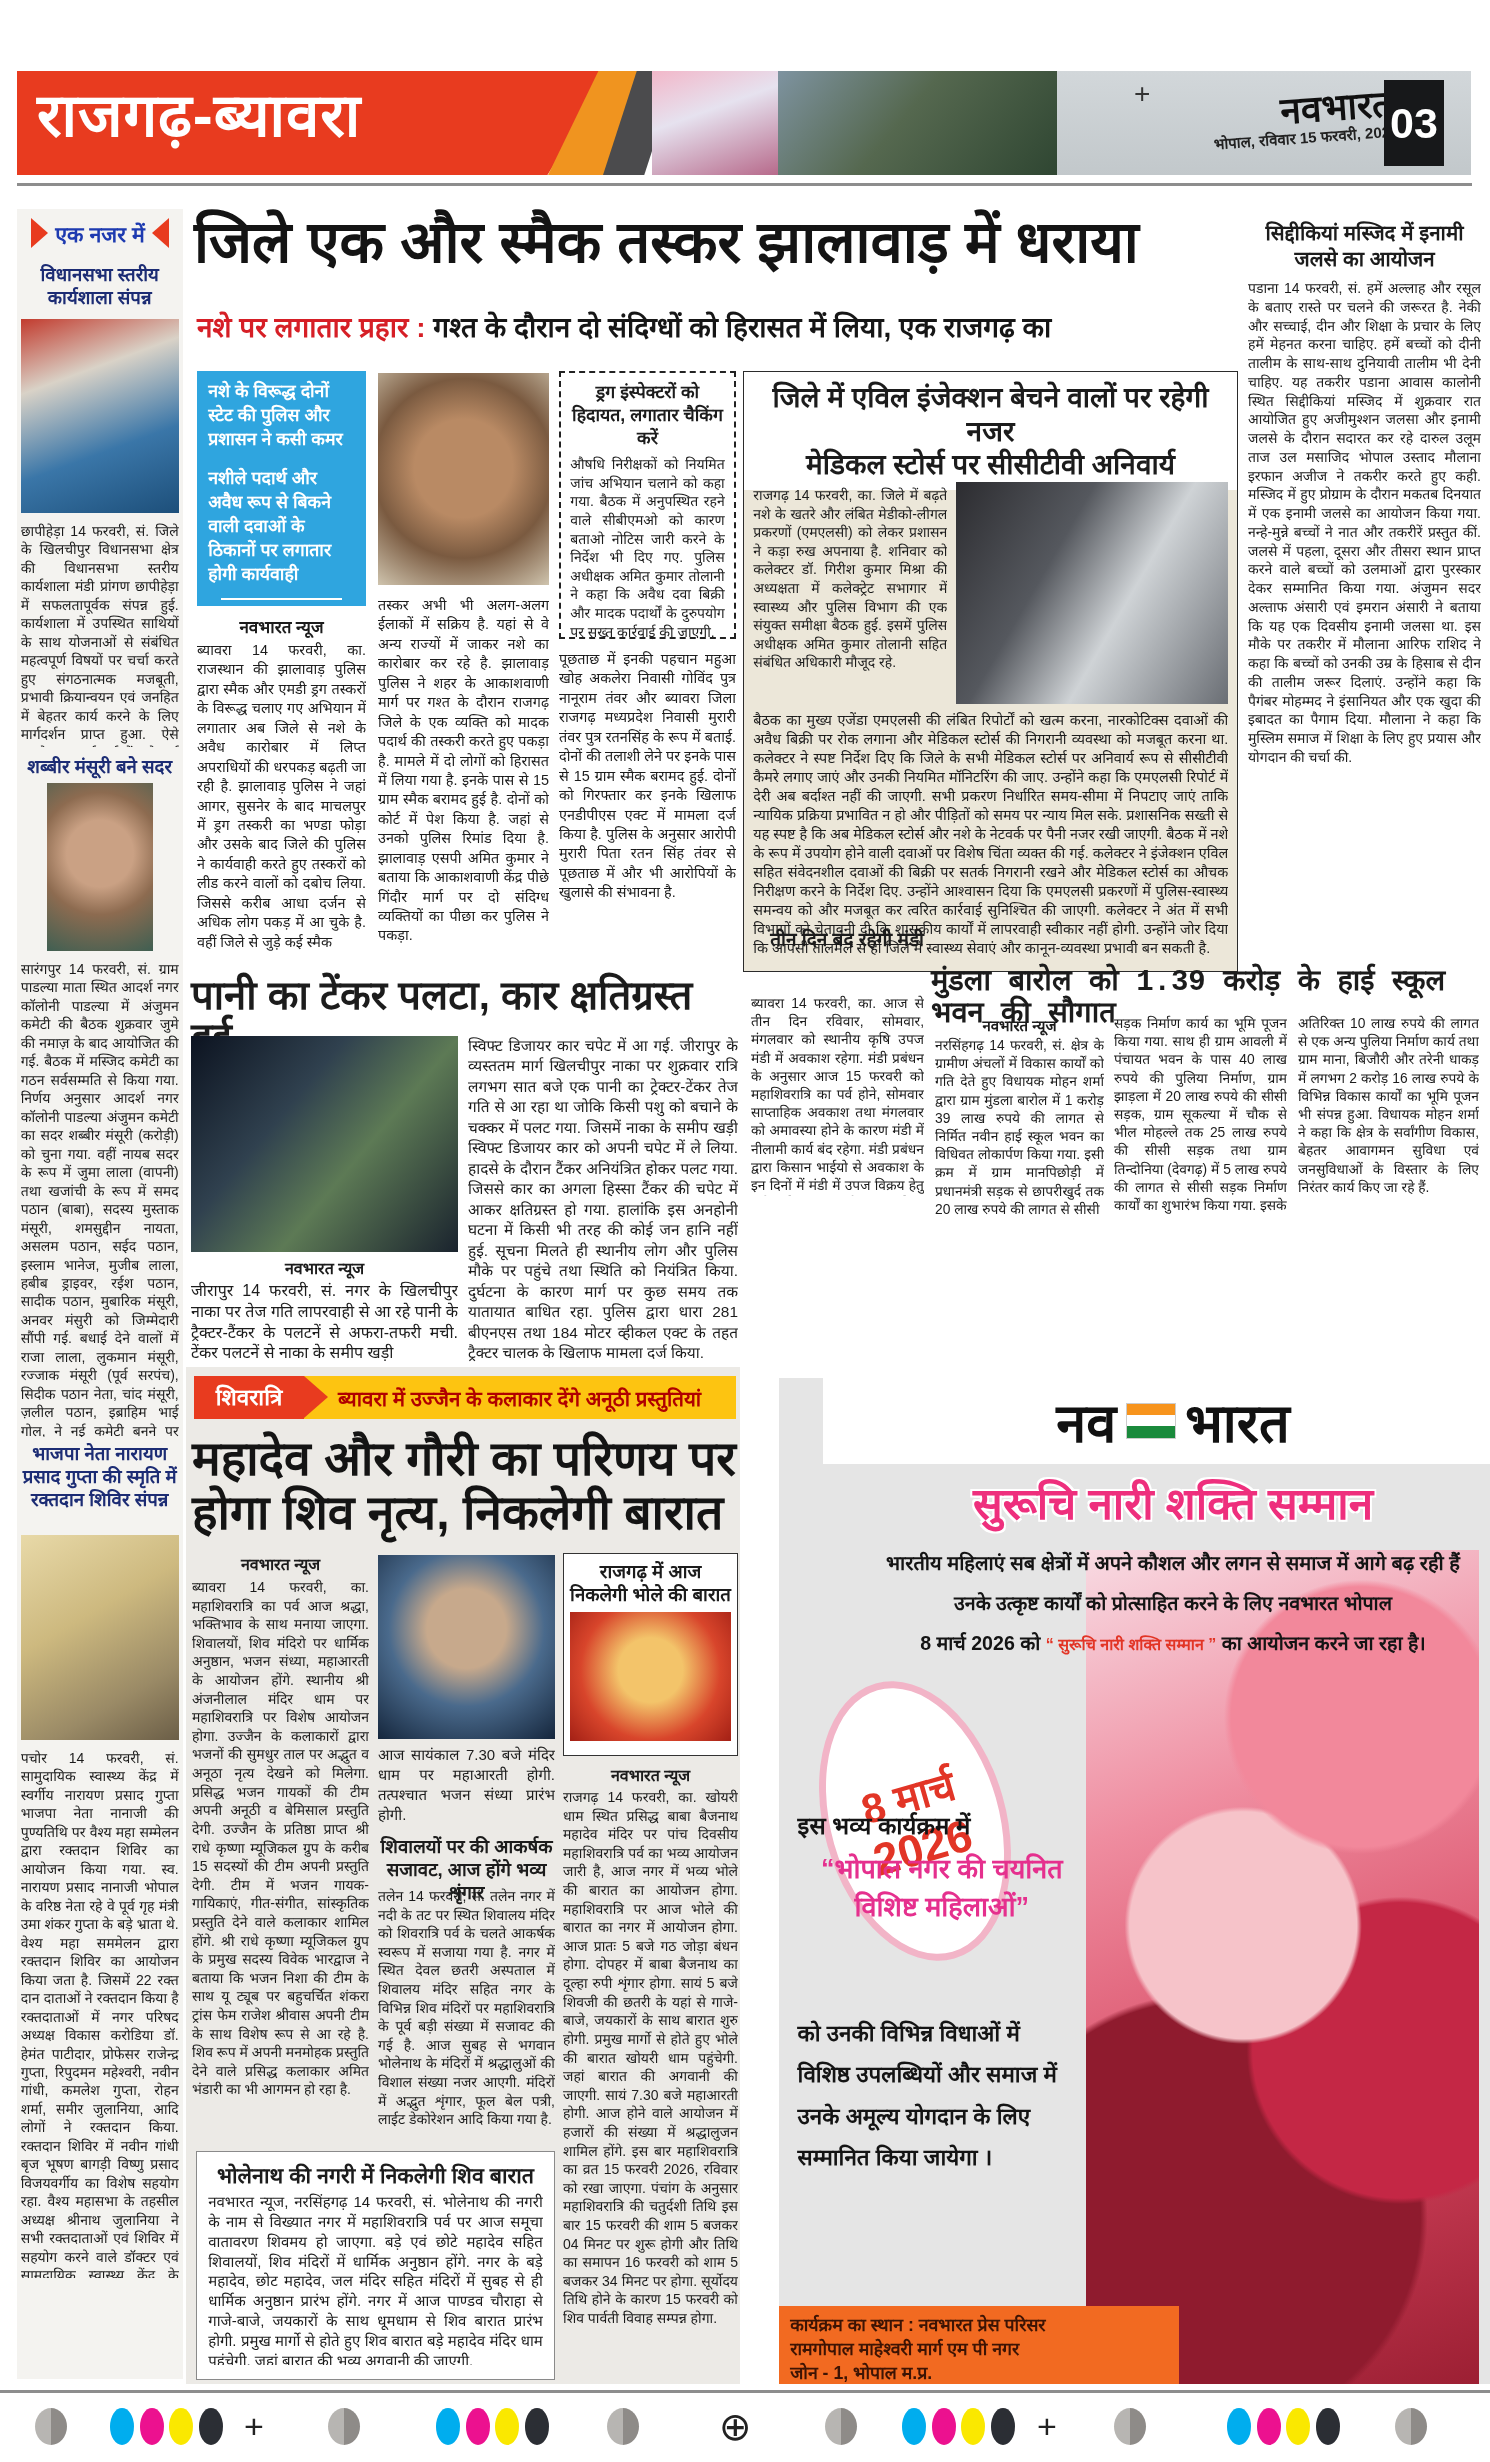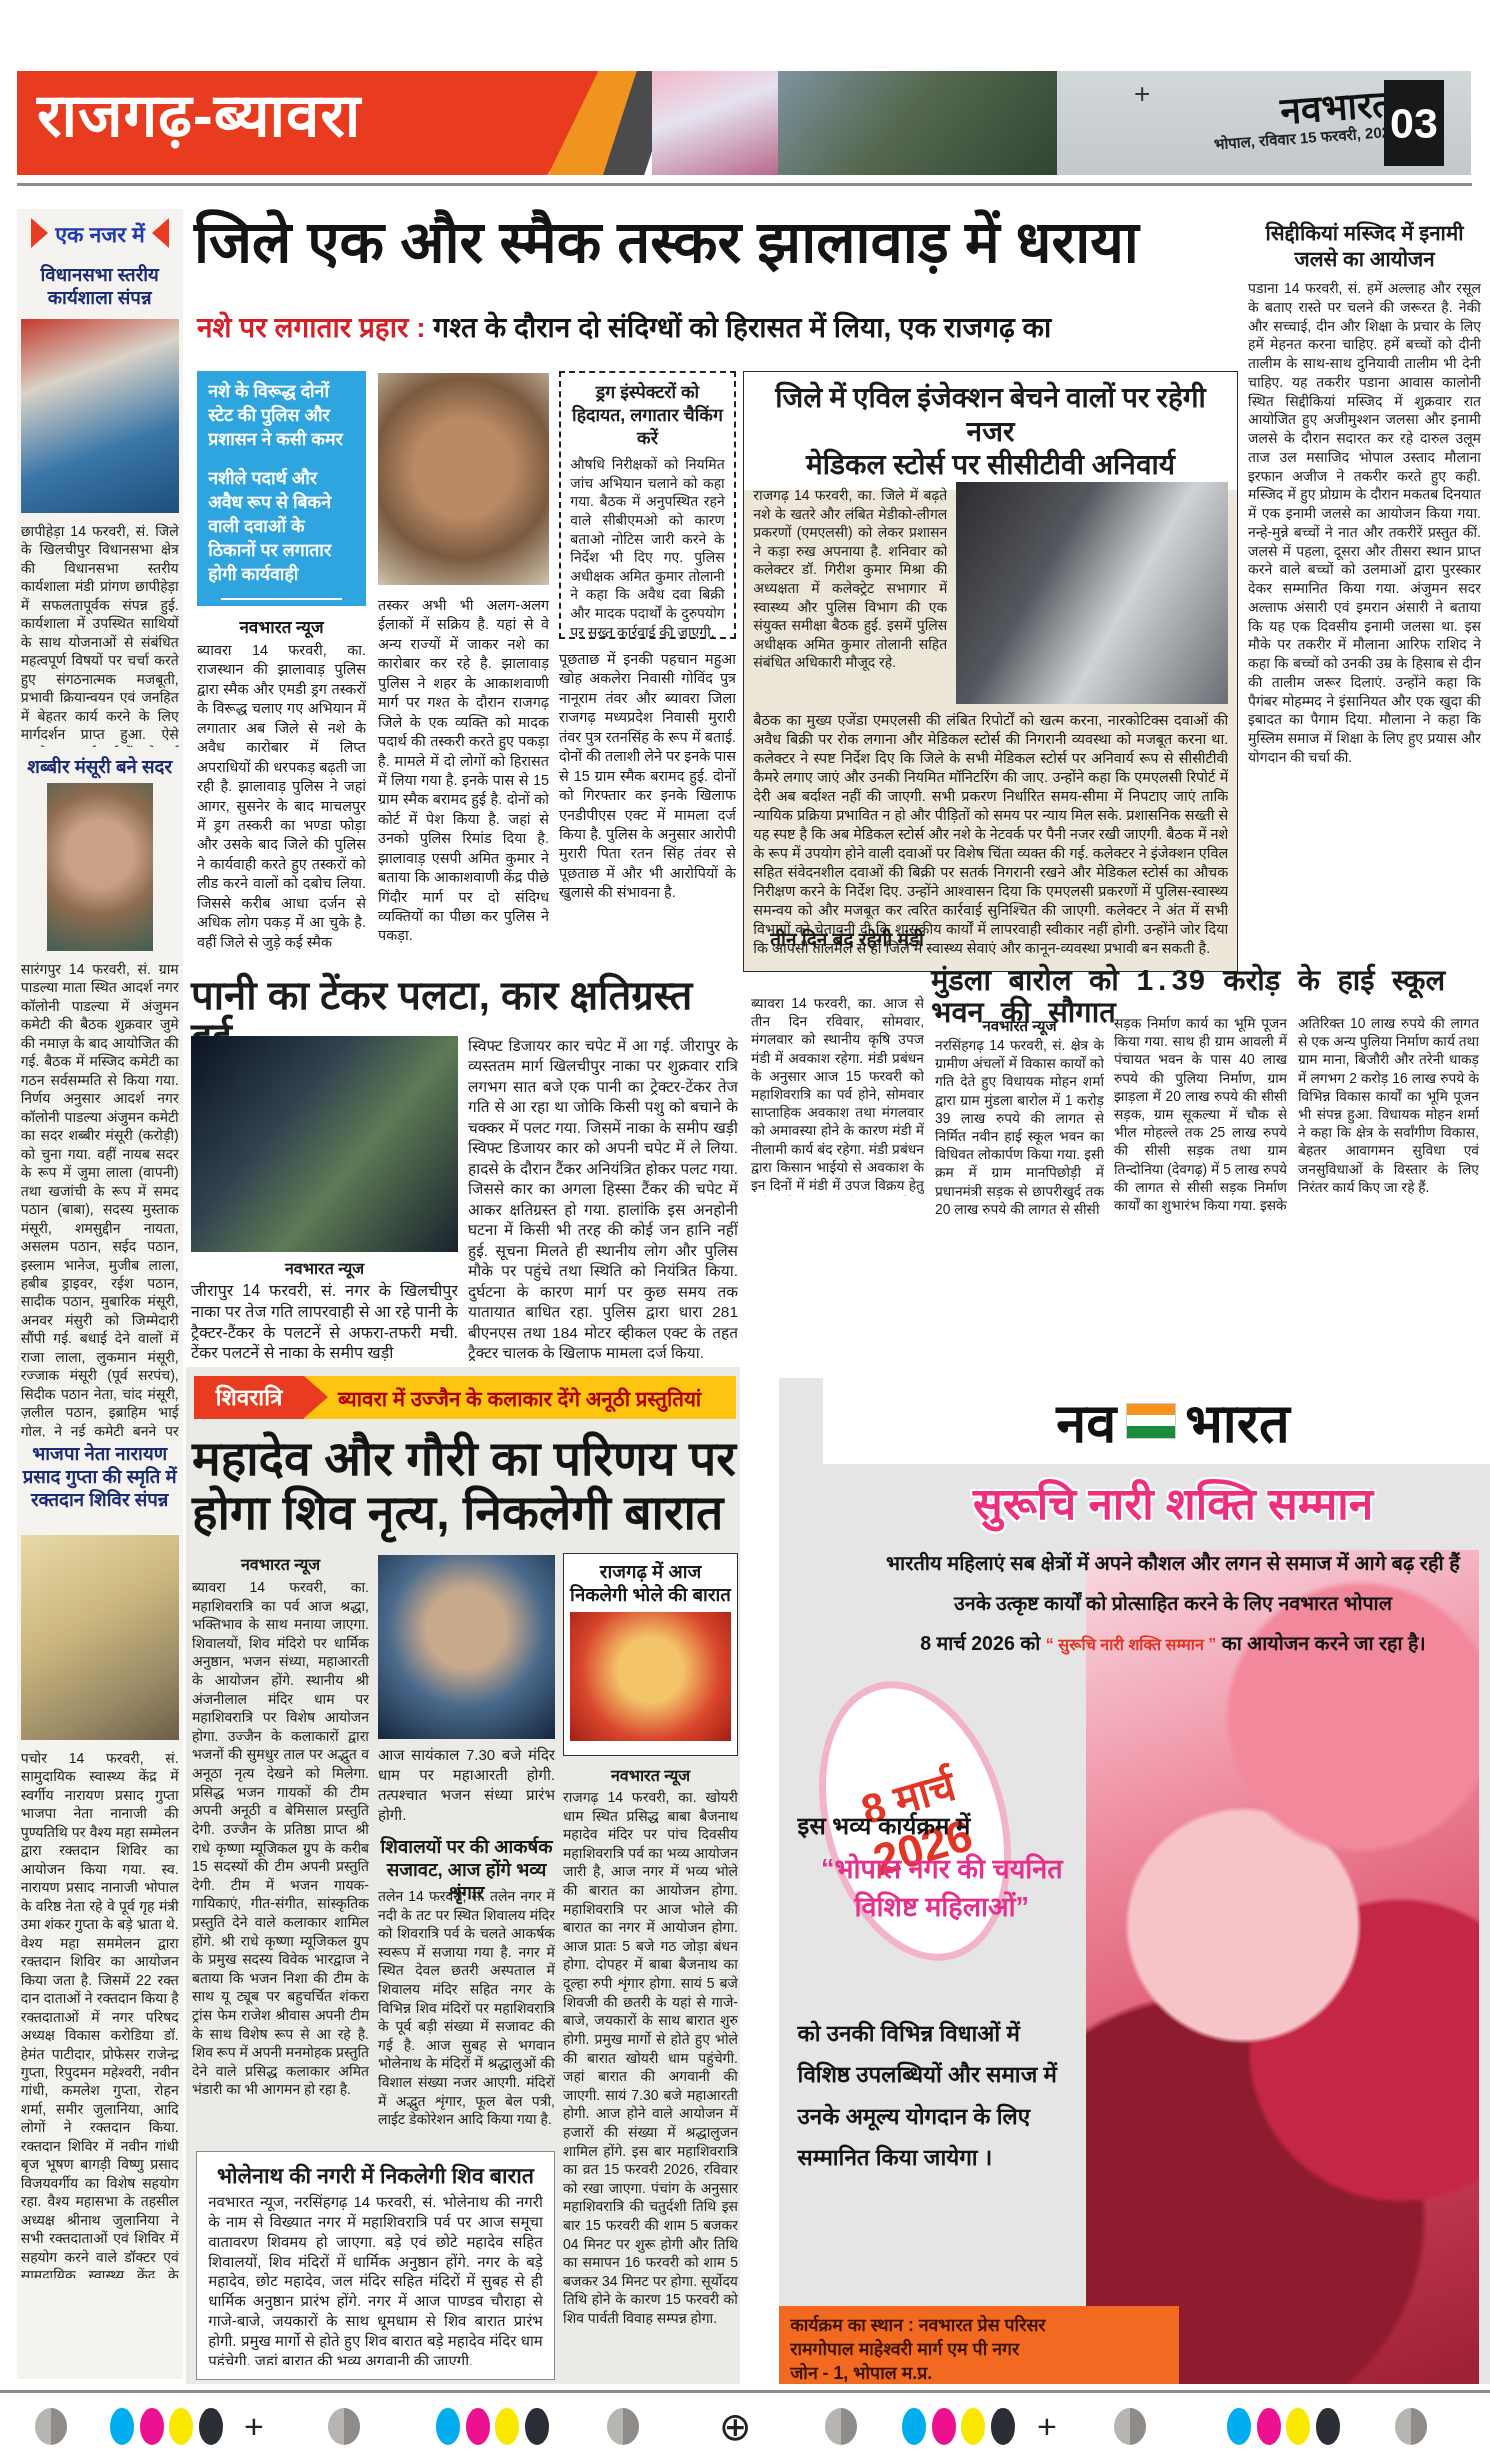--- a/index.html
+++ b/index.html
@@ -84,21 +84,21 @@
   <div class="abs jus clip" style="left:378px;top:596px;width:171px;height:373px;font-size:14.4px;line-height:1.35;">तस्कर अभी भी अलग-अलग ईलाकों में सक्रिय है. यहां से वे अन्य राज्यों में जाकर नशे का कारोबार कर रहे है. झालावाड़ पुलिस ने शहर के आकाशवाणी मार्ग पर गश्त के दौरान राजगढ़ जिले के एक व्यक्ति को मादक पदार्थ की तस्करी करते हुए पकड़ा है. मामले में दो लोगों को हिरासत में लिया गया है. इनके पास से 15 ग्राम स्मैक बरामद हुई है. दोनों को कोर्ट में पेश किया है. जहां से उनको पुलिस रिमांड दिया है. झालावाड़ एसपी अमित कुमार ने बताया कि आकाशवाणी केंद्र पीछे गिंदौर मार्ग पर दो संदिग्ध व्यक्तियों का पीछा कर पुलिस ने पकड़ा.</div>
 
   <div class="abs" style="left:559px;top:371px;width:177px;height:268px;border:2.8px dashed #222;box-sizing:border-box;padding:7.5px 9.3px;background:#fff;">
     <div class="bold ctr" style="font-size:17.7px;line-height:1.3;">ड्रग इंस्पेक्टरों को हिदायत, लगातार चैकिंग करें</div>
     <div class="jus clip" style="font-size:14px;line-height:1.33;margin-top:5.6px;height:191px;">औषधि निरीक्षकों को नियमित जांच अभियान चलाने को कहा गया. बैठक में अनुपस्थित रहने वाले सीबीएमओ को कारण बताओ नोटिस जारी करने के निर्देश भी दिए गए. पुलिस अधीक्षक अमित कुमार तोलानी ने कहा कि अवैध दवा बिक्री और मादक पदार्थों के दुरुपयोग पर सख्त कार्रवाई की जाएगी.</div>
   </div>
   <div class="abs jus clip" style="left:559px;top:650px;width:177px;height:319px;font-size:14.4px;line-height:1.35;">पूछताछ में इनकी पहचान महुआ खोह अकलेरा निवासी गोविंद पुत्र नानूराम तंवर और ब्यावरा जिला राजगढ़ मध्यप्रदेश निवासी मुरारी तंवर पुत्र रतनसिंह के रूप में बताई. दोनों की तलाशी लेने पर इनके पास से 15 ग्राम स्मैक बरामद हुई. दोनों को गिरफ्तार कर इनके खिलाफ एनडीपीएस एक्ट में मामला दर्ज किया है. पुलिस के अनुसार आरोपी मुरारी पिता रतन सिंह तंवर से पूछताछ में और भी आरोपियों के खुलासे की संभावना है.</div>
 
   <div class="abs" style="left:743px;top:371px;width:495px;height:601px;border:1.9px solid #2b2b2b;background:#ece7d9;box-sizing:border-box;">
     <div style="background:#fff;padding:9.3px 5.6px 7.5px;">
-      <div class="bold ctr" style="font-size:28px;line-height:1.2;font-family:Liberation Serif, serif;">जिले में एविल इंजेक्शन बेचने वालों पर रहेगी नजर</div>
+      <div class="bold ctr" style="font-size:28px;line-height:1.2;">जिले में एविल इंजेक्शन बेचने वालों पर रहेगी नजर</div>
       <div class="bold ctr" style="font-size:28px;line-height:1.2;">मेडिकल स्टोर्स पर सीसीटीवी अनिवार्य</div>
     </div>
     <div class="abs jus clip" style="left:9.3px;top:114px;width:194px;height:222px;font-size:14px;line-height:1.33;">राजगढ़ 14 फरवरी, का. जिले में बढ़ते नशे के खतरे और लंबित मेडीको-लीगल प्रकरणों (एमएलसी) को लेकर प्रशासन ने कड़ा रुख अपनाया है. शनिवार को कलेक्टर डॉ. गिरीश कुमार मिश्रा की अध्यक्षता में कलेक्ट्रेट सभागार में स्वास्थ्य और पुलिस विभाग की एक संयुक्त समीक्षा बैठक हुई. इसमें पुलिस अधीक्षक अमित कुमार तोलानी सहित संबंधित अधिकारी मौजूद रहे.</div>
     <div class="abs ph-office" style="left:212px;top:110px;width:272px;height:222px;"></div>
     <div class="abs jus clip" style="left:9.3px;top:339px;width:475px;height:248px;font-size:14.4px;line-height:1.32;">बैठक का मुख्य एजेंडा एमएलसी की लंबित रिपोर्टों को खत्म करना, नारकोटिक्स दवाओं की अवैध बिक्री पर रोक लगाना और मेडिकल स्टोर्स की निगरानी व्यवस्था को मजबूत करना था. कलेक्टर ने स्पष्ट निर्देश दिए कि जिले के सभी मेडिकल स्टोर्स पर अनिवार्य रूप से सीसीटीवी कैमरे लगाए जाएं और उनकी नियमित मॉनिटरिंग की जाए. उन्होंने कहा कि एमएलसी रिपोर्ट में देरी अब बर्दाश्त नहीं की जाएगी. सभी प्रकरण निर्धारित समय-सीमा में निपटाए जाएं ताकि न्यायिक प्रक्रिया प्रभावित न हो और पीड़ितों को समय पर न्याय मिल सके. प्रशासनिक सख्ती से यह स्पष्ट है कि अब मेडिकल स्टोर्स और नशे के नेटवर्क पर पैनी नजर रखी जाएगी. बैठक में नशे के रूप में उपयोग होने वाली दवाओं पर विशेष चिंता व्यक्त की गई. कलेक्टर ने इंजेक्शन एविल सहित संवेदनशील दवाओं की बिक्री पर सतर्क निगरानी रखने और मेडिकल स्टोर्स का औचक निरीक्षण करने के निर्देश दिए. उन्होंने आश्वासन दिया कि एमएलसी प्रकरणों में पुलिस-स्वास्थ्य समन्वय को और मजबूत कर त्वरित कार्रवाई सुनिश्चित की जाएगी. कलेक्टर ने अंत में सभी विभागों को चेतावनी दी कि शासकीय कार्यों में लापरवाही स्वीकार नहीं होगी. उन्होंने जोर दिया कि आपसी तालमेल से ही जिले में स्वास्थ्य सेवाएं और कानून-व्यवस्था प्रभावी बन सकती है.</div>
   </div>
 
   <div class="abs bold ctr" style="left:1248px;top:220px;width:233px;font-size:20.5px;line-height:1.25;">सिद्दीकियां मस्जिद में इनामी जलसे का आयोजन</div>
   <div class="abs jus clip" style="left:1248px;top:279px;width:233px;height:691px;font-size:14px;line-height:1.34;">पडाना 14 फरवरी, सं. हमें अल्लाह और रसूल के बताए रास्ते पर चलने की जरूरत है. नेकी और सच्चाई, दीन और शिक्षा के प्रचार के लिए हमें मेहनत करना चाहिए. हमें बच्चों को दीनी तालीम के साथ-साथ दुनियावी तालीम भी देनी चाहिए. यह तकरीर पडाना आवास कालोनी स्थित सिद्दीकियां मस्जिद में शुक्रवार रात आयोजित हुए अजीमुश्शन जलसा और इनामी जलसे के दौरान सदारत कर रहे दारुल उलूम ताज उल मसाजिद भोपाल उस्ताद मौलाना इरफान अजीज ने तकरीर करते हुए कही. मस्जिद में हुए प्रोग्राम के दौरान मकतब दिनयात में एक इनामी जलसे का आयोजन किया गया. नन्हे-मुन्ने बच्चों ने नात और तकरीरें प्रस्तुत कीं. जलसे में पहला, दूसरा और तीसरा स्थान प्राप्त करने वाले बच्चों को उलमाओं द्वारा पुरस्कार देकर सम्मानित किया गया. अंजुमन सदर अल्ताफ अंसारी एवं इमरान अंसारी ने बताया कि यह एक दिवसीय इनामी जलसा था. इस मौके पर तकरीर में मौलाना आरिफ राशिद ने कहा कि बच्चों को उनकी उम्र के हिसाब से दीन की तालीम जरूर दिलाएं. उन्होंने कहा कि पैगंबर मोहम्मद ने इंसानियत और एक खुदा की इबादत का पैगाम दिया. मौलाना ने कहा कि मुस्लिम समाज में शिक्षा के लिए हुए प्रयास और योगदान की चर्चा की.</div>
 

